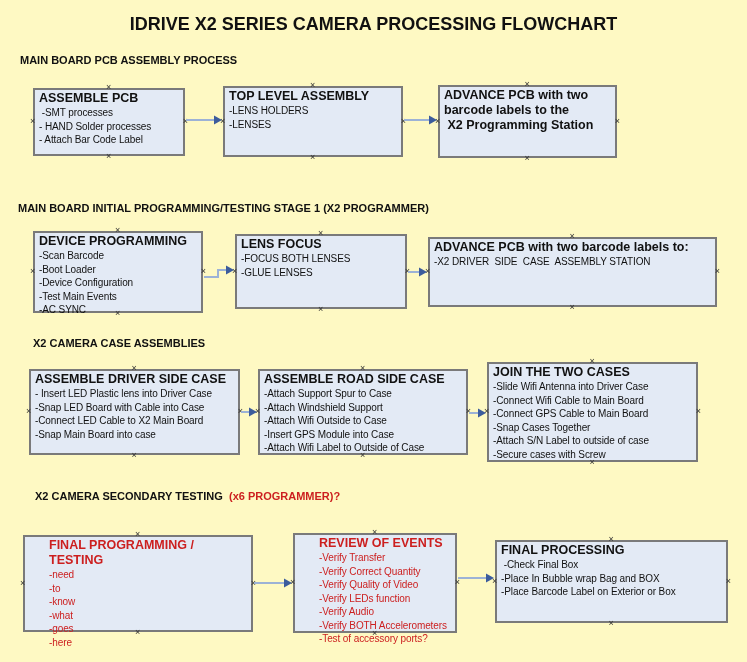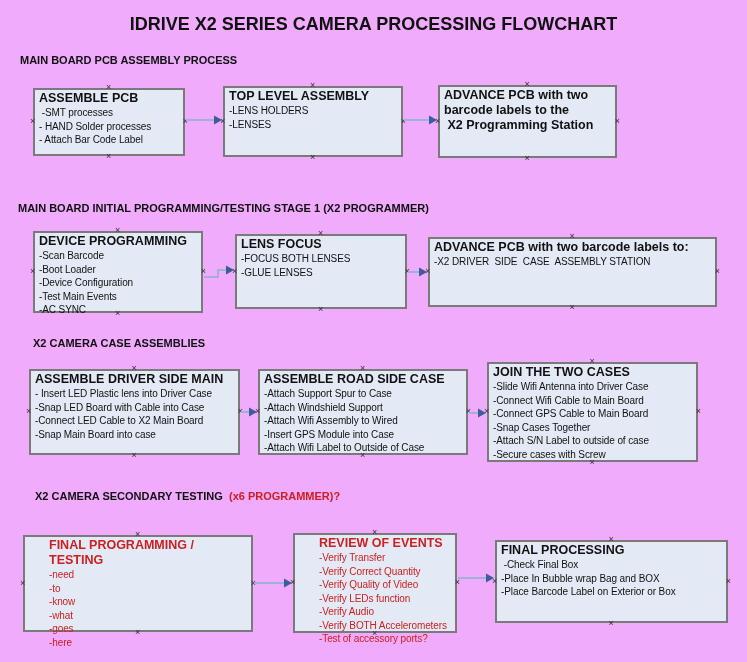--- a/index.html
+++ b/index.html
@@ -6,21 +6,21 @@
     --box-fill:#e3eaf5;
     --box-border:#7a7a7a;
     --red-text:#cc1f1f;
     --arrow-line:#9cb2d6;
     --arrow-head:#3c5c9c;
     --text:#111111;
     --cp-color:#333333;
   }
   html,body{margin:0;padding:0;background:#ffffff;}
   #canvas{
-    position:relative;width:747px;height:662px;background:#f0abfc;
+    position:relative;width:747px;height:662px;background:#fef9c3;
     font-family:"Liberation Sans","DejaVu Sans",sans-serif;color:var(--text);
     overflow:hidden;
   }
   .page-title{
     position:absolute;left:0;top:14px;width:747px;text-align:center;
     font-size:18px;font-weight:bold;letter-spacing:0px;
   }
   .sec-h{
     position:absolute;font-size:11px;font-weight:bold;white-space:pre;
   }
@@ -144,38 +144,38 @@
       <polygon points="22,3.5 30,8 22,12.5"></polygon>
   </svg>
   <svg class="arrow" style="left:408px;top:264px" width="20" height="16">
     <polyline points="0,8 12,8"></polyline>
       <polygon points="11,3.5 19,8 11,12.5"></polygon>
   </svg>
 
   <div class="sec-h" style="left:33px;top:337px">X2 CAMERA CASE ASSEMBLIES</div>
 
   <div class="fbox" style="left:29px;top:369px;width:211px;height:86px">
-    <div class="btitle">ASSEMBLE DRIVER SIDE MAIN</div>
+    <div class="btitle">ASSEMBLE DRIVER SIDE CASE</div>
     <div class="blines">
         <div class="bline">- Insert LED Plastic lens into Driver Case</div>
         <div class="bline">-Snap LED Board with Cable into Case</div>
         <div class="bline">-Connect LED Cable to X2 Main Board</div>
         <div class="bline">-Snap Main Board into case</div>
       </div>
   <span class="cp cp-top">×</span>
       <span class="cp cp-bottom">×</span>
       <span class="cp cp-left">×</span>
       <span class="cp cp-right">×</span>
     </div>
   <div class="fbox" style="left:258px;top:369px;width:210px;height:86px">
     <div class="btitle">ASSEMBLE ROAD SIDE CASE</div>
     <div class="blines">
         <div class="bline">-Attach Support Spur to Case</div>
         <div class="bline">-Attach Windshield Support</div>
-        <div class="bline">-Attach Wifi Assembly to Wired</div>
+        <div class="bline">-Attach Wifi Outside to Case</div>
         <div class="bline">-Insert GPS Module into Case</div>
         <div class="bline">-Attach Wifi Label to Outside of Case</div>
       </div>
   <span class="cp cp-top">×</span>
       <span class="cp cp-bottom">×</span>
       <span class="cp cp-left">×</span>
       <span class="cp cp-right">×</span>
     </div>
   <div class="fbox" style="left:487px;top:362px;width:211px;height:100px">
     <div class="btitle">JOIN THE TWO CASES</div>

